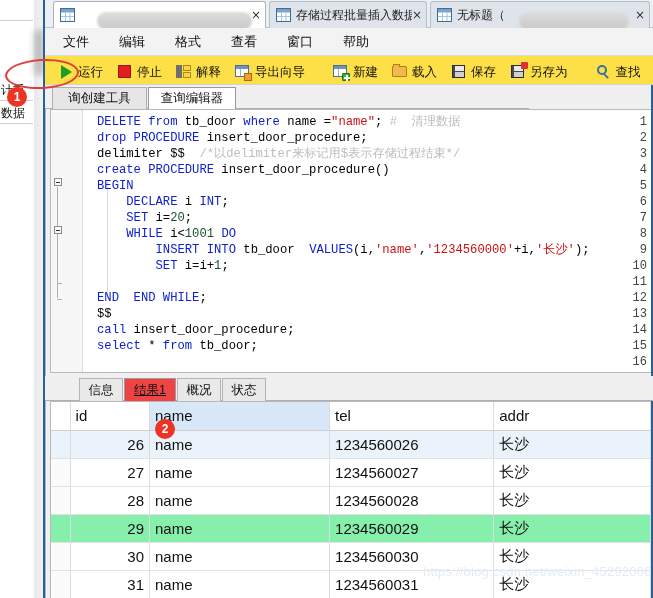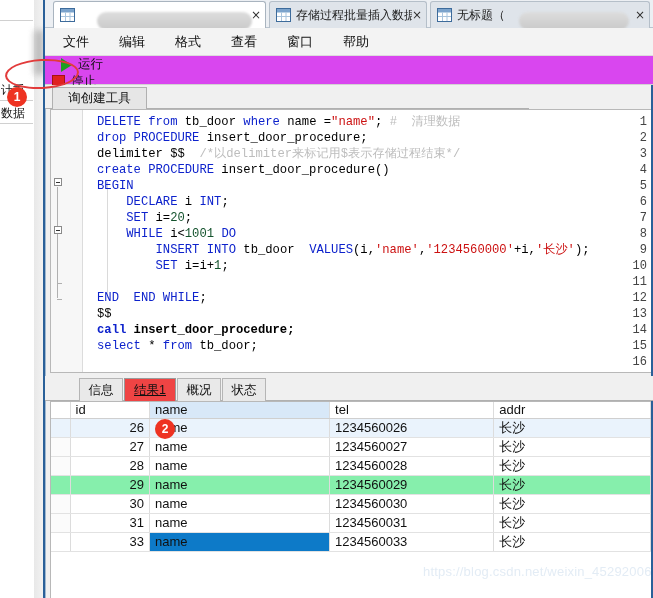--- a/index.html
+++ b/index.html
@@ -89,22 +89,22 @@
   }
   .menuitem{
     font-size:13px;color:#111;padding:2px 10px;margin-right:10px;cursor:default;
     white-space:nowrap;
   }
   #menubar .menuitem:first-child{margin-left:8px;}
 
   
   #toolbar{
     position:absolute;left:45px;top:56px;width:608px;height:29px;
-    background:#d946ef;border-bottom:1px solid #d2d2d2;
-    display:flex;align-items:flex-start;box-sizing:border-box;flex-direction:column;
+    background:#fde047;border-bottom:1px solid #d2d2d2;
+    display:flex;align-items:flex-end;box-sizing:border-box;
   }
   .tbtn{
     display:flex;align-items:center;height:24px;padding:0 6px;margin-right:2px;
     white-space:nowrap;cursor:default;border-radius:2px;
   }
   .tbtn .tblabel{font-size:12.5px;color:#111;margin-left:4px;}
   .tsep{width:1px;height:19px;background:#c9c9c9;margin:0 7px;}
   .ticon-box{width:16px;height:16px;position:relative;flex:0 0 auto;}
 
   
@@ -216,21 +216,21 @@
 
   
   #grid{
     position:absolute;left:50px;top:401px;width:601px;height:197px;
     background:#ffffff;border:1px solid #b8b8b8;border-right:none;border-bottom:none;
     box-sizing:border-box;overflow:hidden;
   }
   #gridtable{border-collapse:collapse;width:100%;table-layout:fixed;}
   #gridtable th,#gridtable td{
     border-right:1px solid #dcdcdc;border-bottom:1px solid #e2e2e2;
-    font-size:13px;color:#111;height:16px;padding:0 5px;
+    font-size:15px;color:#111;height:28px;padding:0 5px;
     overflow:hidden;white-space:nowrap;box-sizing:border-box;
   }
   #gridtable th{
     background:#ffffff;text-align:left;font-weight:normal;
     border-bottom:1px solid #cfcfcf;
   }
   #gridtable th.sel{background:#d8e8f8;}
   .col-marker{width:18px;background:#fbfbfb;}
   .col-id{width:75px;}
   .col-name{width:170px;}
@@ -403,20 +403,23 @@
   </div>
 </div>
 
 <div id="ellipse-run"></div>
 <div class="badge-num" id="badge1">1</div>
 <div class="badge-num" id="badge2">2</div>
 
 <div id="innertabs">
   <div class="itab" id="itab0">
     <span>询创建工具</span>
+  </div>
+  <div class="itab active" id="itab1">
+    <span>查询编辑器</span>
   </div>
 </div>
 
 <div id="editor">
   <div id="gutter"></div>
   <div id="fold-col"></div>
 
   <div class="foldbox" style="top:68px"></div>
   <div class="foldline" style="top:77px;height:111px"></div>
   <div class="foldbox" style="top:116px"></div>
@@ -449,21 +452,21 @@
       <div class="codeline" style="top: 52px;"><span class="kw">create</span><span class="plain"> </span><span class="kw">PROCEDURE</span><span class="plain"> insert_door_procedure()</span></div>
       <div class="codeline" style="top: 68px;"><span class="kw">BEGIN</span></div>
       <div class="codeline" style="top: 84px;"><span class="plain">    </span><span class="kw">DECLARE</span><span class="plain"> i </span><span class="kw">INT</span><span class="plain">;</span></div>
       <div class="codeline" style="top: 100px;"><span class="plain">    </span><span class="kw">SET</span><span class="plain"> i=</span><span class="num">20</span><span class="plain">;</span></div>
       <div class="codeline" style="top: 116px;"><span class="plain">    </span><span class="kw">WHILE</span><span class="plain"> i&lt;</span><span class="num">1001</span><span class="plain"> </span><span class="kw">DO</span></div>
       <div class="codeline" style="top: 132px;"><span class="plain">        </span><span class="kw">INSERT</span><span class="plain"> </span><span class="kw">INTO</span><span class="plain"> tb_door  </span><span class="kw">VALUES</span><span class="plain">(i,</span><span class="str">'name'</span><span class="plain">,</span><span class="str">'1234560000'</span><span class="plain">+i,</span><span class="str">'长沙'</span><span class="plain">);</span></div>
       <div class="codeline" style="top: 148px;"><span class="plain">        </span><span class="kw">SET</span><span class="plain"> i=i+</span><span class="num">1</span><span class="plain">;</span></div>
       <div class="codeline" style="top: 180px;"><span class="plain">     </span><span class="kw">END</span><span class="plain"> </span><span class="kw">WHILE</span><span class="plain">;</span></div>
       <div class="codeline" style="top: 180px;"><span class="kw">END</span></div>
       <div class="codeline" style="top: 196px;"><span class="plain">$$</span></div>
-      <div class="codeline" style="top: 212px; font-weight: bold;"><span class="kw">call</span><span class="plain"> insert_door_procedure;</span></div>
+      <div class="codeline" style="top: 212px;"><span class="kw">call</span><span class="plain"> insert_door_procedure;</span></div>
       <div class="codeline" style="top: 228px;"><span class="kw">select</span><span class="plain"> * </span><span class="kw">from</span><span class="plain"> tb_door;</span></div>
       <div class="codeline" style="top: 244px;"></div>
     </div>
 </div>
 
 <div id="restabs">
   <div class="rtab" id="rtab0">
     <span>信息</span>
   </div>
   <div class="rtab active" id="rtab1">

